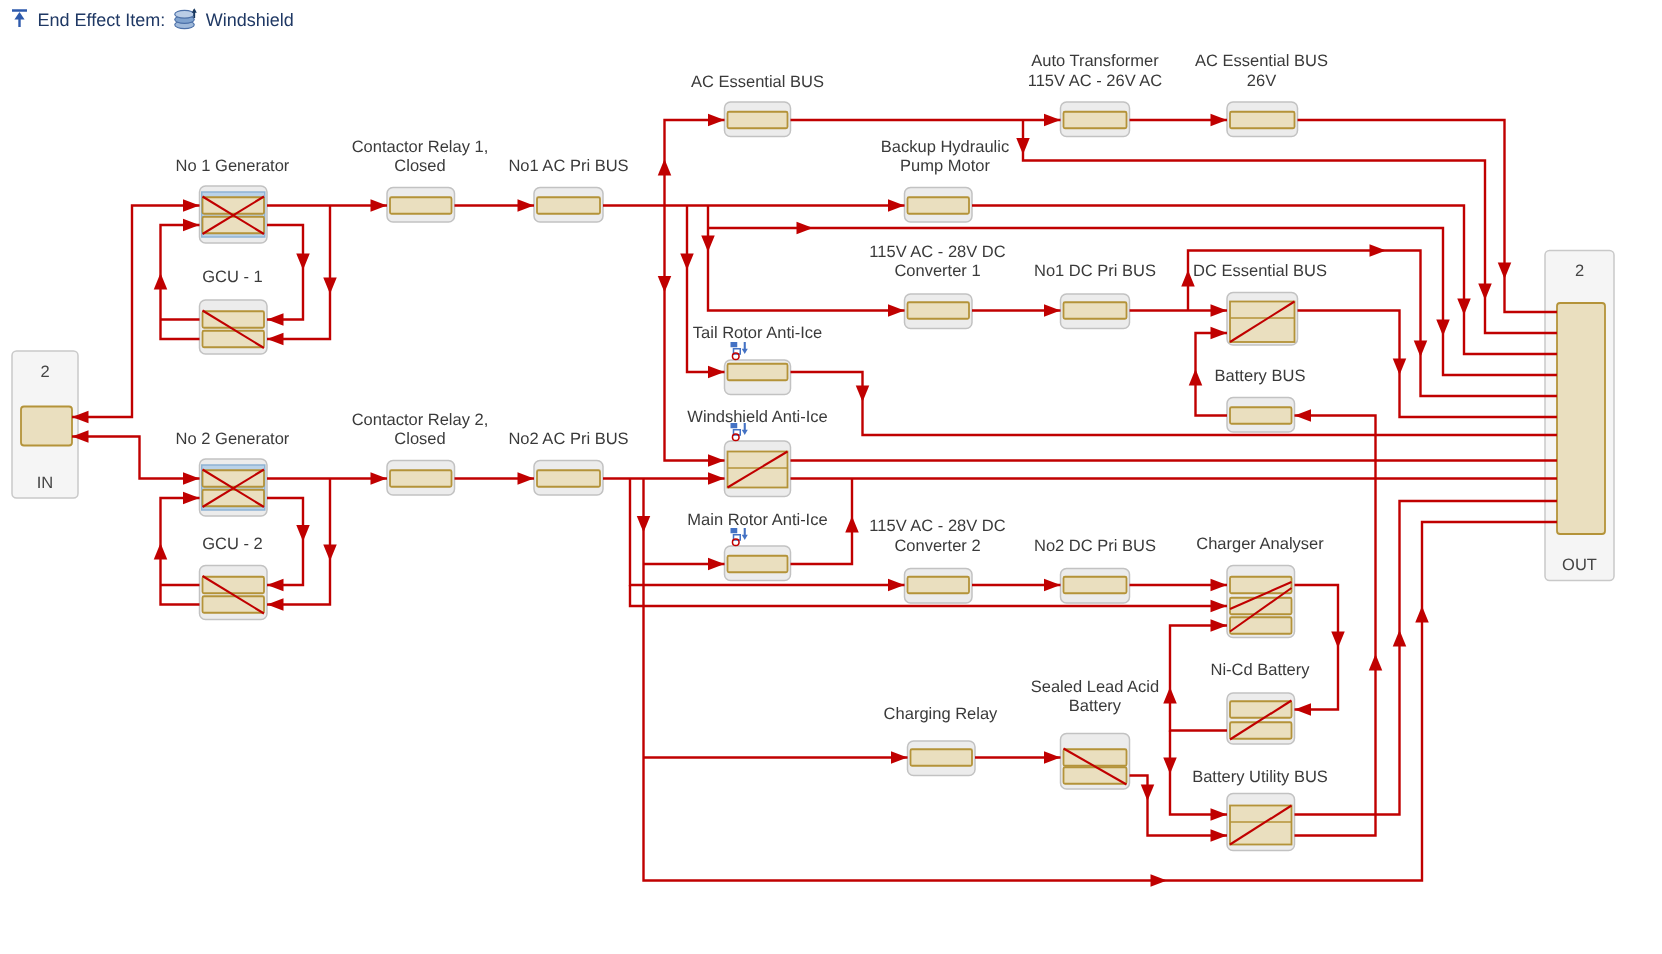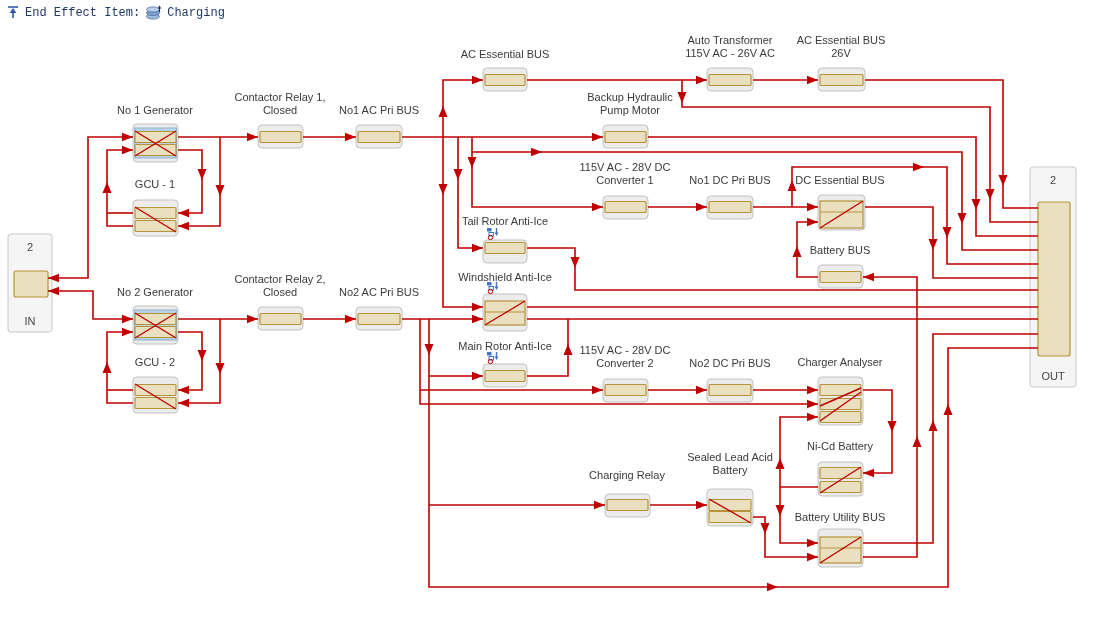--- a/index.html
+++ b/index.html
@@ -1,41 +1,41 @@
 <!DOCTYPE html>
 <html><head>
 <meta charset="utf-8">
 <style>
   html,body{margin:0;padding:0;background:#fff;}
   body{width:1108px;height:636px;position:relative;overflow:hidden;
        font-family:"Liberation Sans",sans-serif;}
   #hdr{position:absolute;top:5px;left:6px;display:flex;align-items:center;gap:5px;
        font-size:12px;color:#1F3864;z-index:5;}
-  #hdr .lbl{white-space:pre;font-family:Liberation Mono, monospace;}
+  #hdr .lbl{white-space:pre;}
   #canvas{position:absolute;left:0;top:0;width:1108px;height:636px;}
   svg text{font-family:"Liberation Sans",sans-serif;}
 </style>
 </head>
 <body>
 
 <div id="hdr">
   <svg width="14" height="15" viewBox="0 0 14 15">
     <line x1="2" y1="2" x2="12" y2="2" stroke="#2E5AAC" stroke-width="1.6"></line>
     <line x1="7" y1="6" x2="7" y2="13" stroke="#2E5AAC" stroke-width="1.6"></line>
     <polygon points="7,3 3.6,8 10.4,8" fill="#2E5AAC"></polygon>
   </svg>
   <span class="lbl">End Effect Item:</span>
   <svg width="17" height="15" viewBox="0 0 17 15">
     <ellipse cx="8" cy="11.5" rx="6.5" ry="2.6" fill="#9FB9DA" stroke="#4C70A8" stroke-width="0.8"></ellipse>
     <ellipse cx="8" cy="8" rx="6.5" ry="2.6" fill="#7FA2CE" stroke="#4C70A8" stroke-width="0.8"></ellipse>
     <ellipse cx="8" cy="4.5" rx="6.5" ry="2.6" fill="#BACDE6" stroke="#4C70A8" stroke-width="0.8"></ellipse>
     <line x1="14.5" y1="7" x2="14.5" y2="1.5" stroke="#17365D" stroke-width="1.2"></line>
     <polygon points="14.5,0.5 12.8,3.5 16.2,3.5" fill="#17365D"></polygon>
   </svg>
-  <span class="lbl">Charging</span>
+  <span class="lbl">Windshield</span>
 </div>
 
 <div id="canvas"><svg width="1108" height="636" viewBox="0 0 1108 636">
       <g>
         <rect x="8" y="234" width="44" height="98" rx="3" fill="#F5F5F5" stroke="#C9C9C9"></rect>
         <text x="30" y="251" text-anchor="middle" font-size="11" fill="#444">2</text>
         <rect x="14" y="271" width="34" height="26" rx="2" fill="#EADFBF" stroke="#B49339" stroke-width="1.2"></rect>
         <text x="30" y="325" text-anchor="middle" font-size="11" fill="#444">IN</text>
       </g>
       <g>

